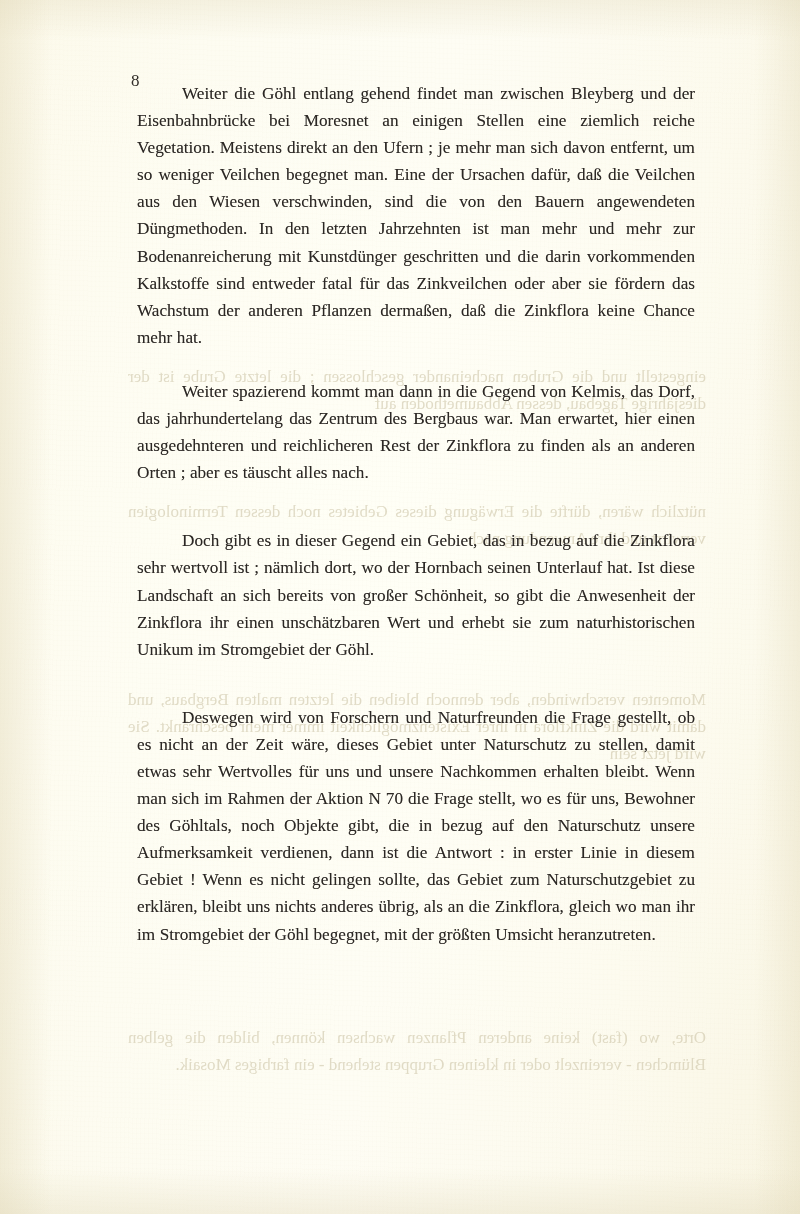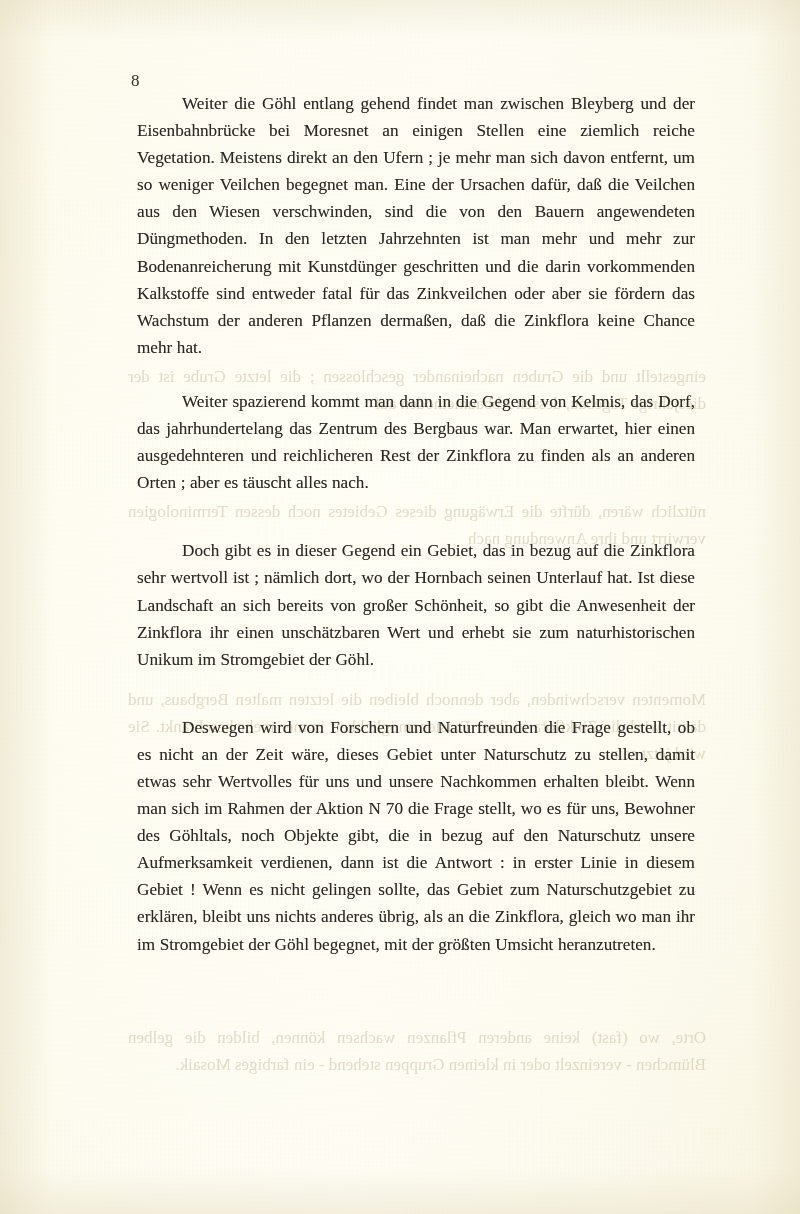--- a/index.html
+++ b/index.html
@@ -79,21 +79,21 @@
     left: 131px;
     top: 70px;
     font-size: 17px;
     line-height: 22px;
     color: #312d28;
     letter-spacing: 0.2px;
   }
   .textblock {
     position: absolute;
     left: 137px;
-    top: 90px;
+    top: 80px;
     width: 558px;
   }
   .para {
     margin: 0 0 27px 0;
     font-size: 17.2px;
     line-height: 27.1px;
     text-align: justify;
     text-justify: inter-word;
     color: #2b2724;
     text-indent: 45px;

